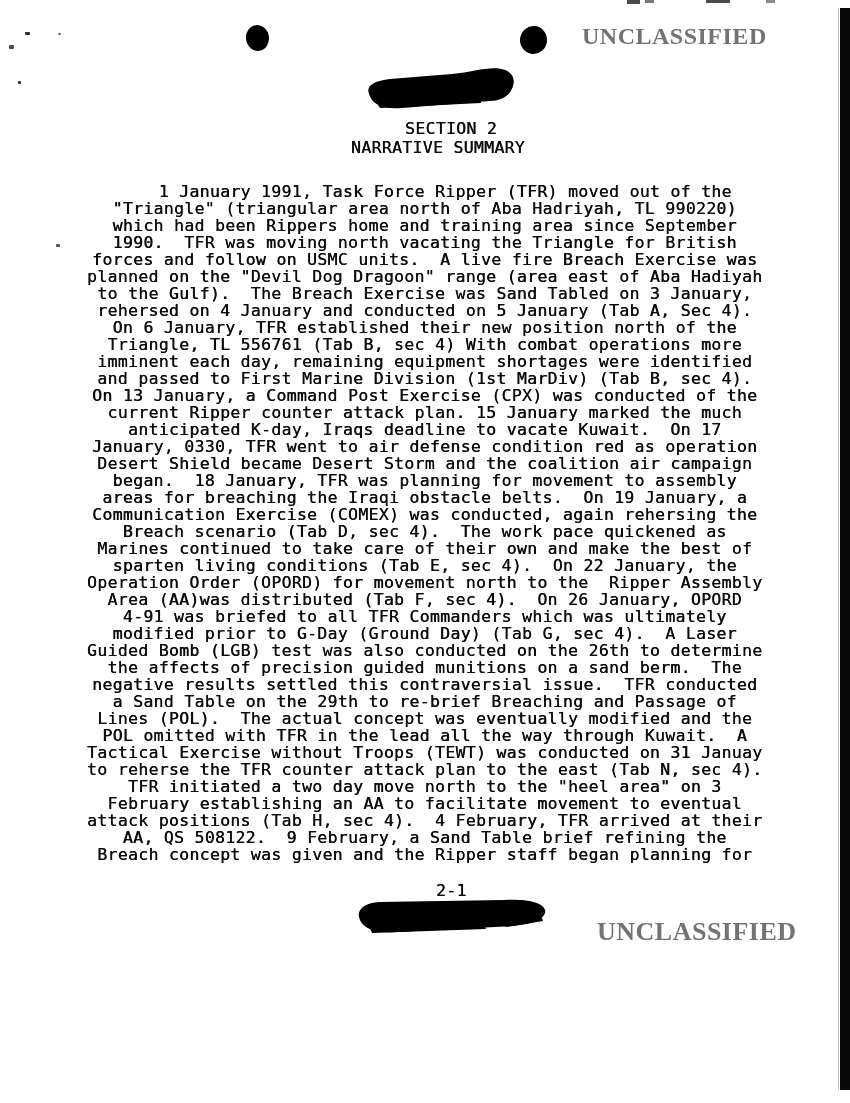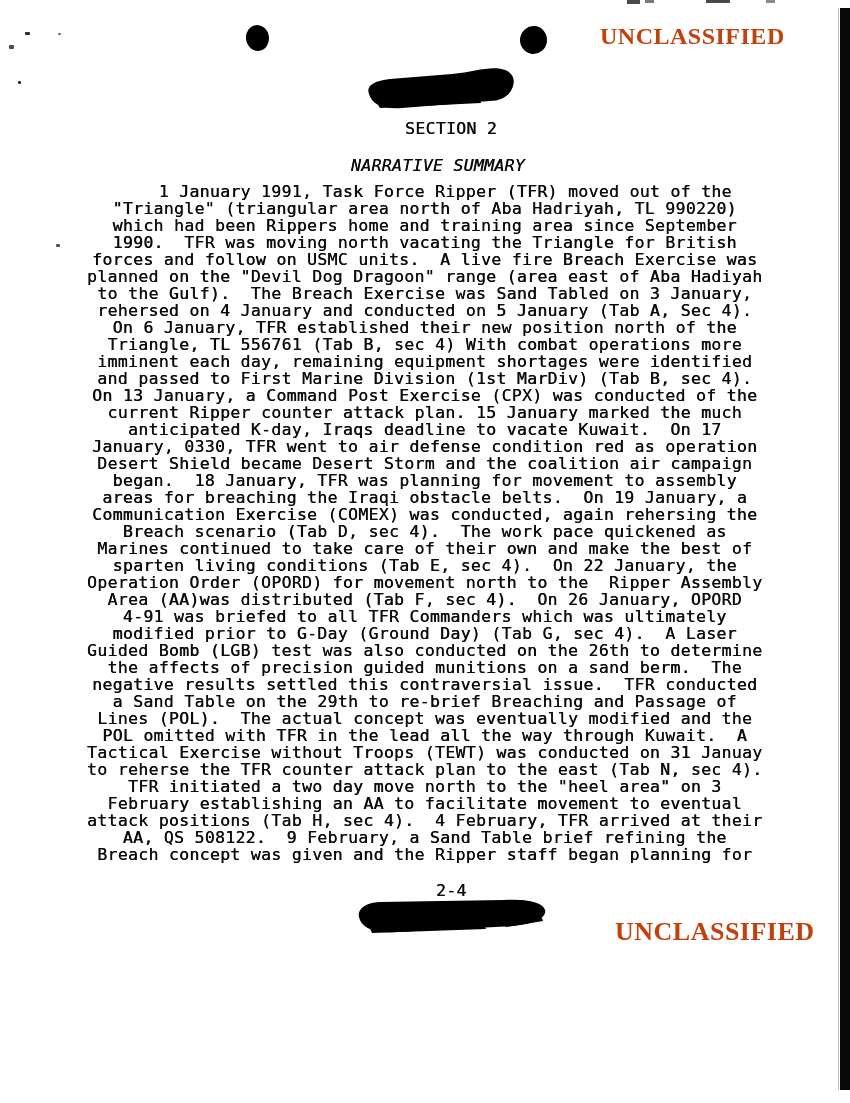--- a/index.html
+++ b/index.html
@@ -22,32 +22,31 @@
     white-space:pre;
     text-align:center;
   }
   .body-text{
     position:absolute;left:87px;top:183px;
     line-height:17px;
     margin:0;
   }
   .heading{position:absolute;transform:translateX(-50%);}
   .section-title{left:451px;top:119px;}
-  .section-subtitle{left:438px;top:156px;font-style:italic;}
+  .section-subtitle{left:438px;top:138px;}
   .page-number{position:absolute;left:436px;top:881px;}
 
   
   .stamp{
     position:absolute;
-    color:#c2410c;
+    color:#737373;
     font-family:"Liberation Serif","DejaVu Serif",serif;
     font-weight:bold;
     letter-spacing:0.5px;
     white-space:nowrap;
-    margin-left:18px;
   }
   .stamp-top{left:582px;top:23px;font-size:24px;}
   .stamp-bottom{left:597px;top:917px;font-size:26px;}
 
   
   .dot{position:absolute;background:#000;border-radius:50%;}
   .dot-left{left:246px;top:25px;width:23px;height:26px;transform:rotate(-8deg);}
   .dot-right{left:520px;top:26px;width:27px;height:28px;transform:rotate(6deg);}
 
   
@@ -142,21 +141,21 @@
 Lines (POL).  The actual concept was eventually modified and the
 POL omitted with TFR in the lead all the way through Kuwait.  A
 Tactical Exercise without Troops (TEWT) was conducted on 31 Januay
 to reherse the TFR counter attack plan to the east (Tab N, sec 4).
 TFR initiated a two day move north to the "heel area" on 3
 February establishing an AA to facilitate movement to eventual
 attack positions (Tab H, sec 4).  4 February, TFR arrived at their
 AA, QS 508122.  9 February, a Sand Table brief refining the
 Breach concept was given and the Ripper staff began planning for</pre>
 
-  <div class="typewriter page-number">2-4</div>
+  <div class="typewriter page-number">2-1</div>
 
   <svg class="redaction redaction-bottom" viewBox="0 0 196 40">
     <path d="M5,19 C3,11 12,4.5 25,4 L150,2 C172,1 189,4 191,12
              C193,20 180,26 159,28 L42,34 C19,36 7,29 5,19 Z" fill="#000"></path>
     <path d="M16,30 L130,27 L132,31 L18,35 Z" fill="#000"></path>
     <path d="M150,26 L188,20 L189,23 L152,29 Z" fill="#000"></path>
   </svg>
 
   <div class="edge-bar"></div>
 

